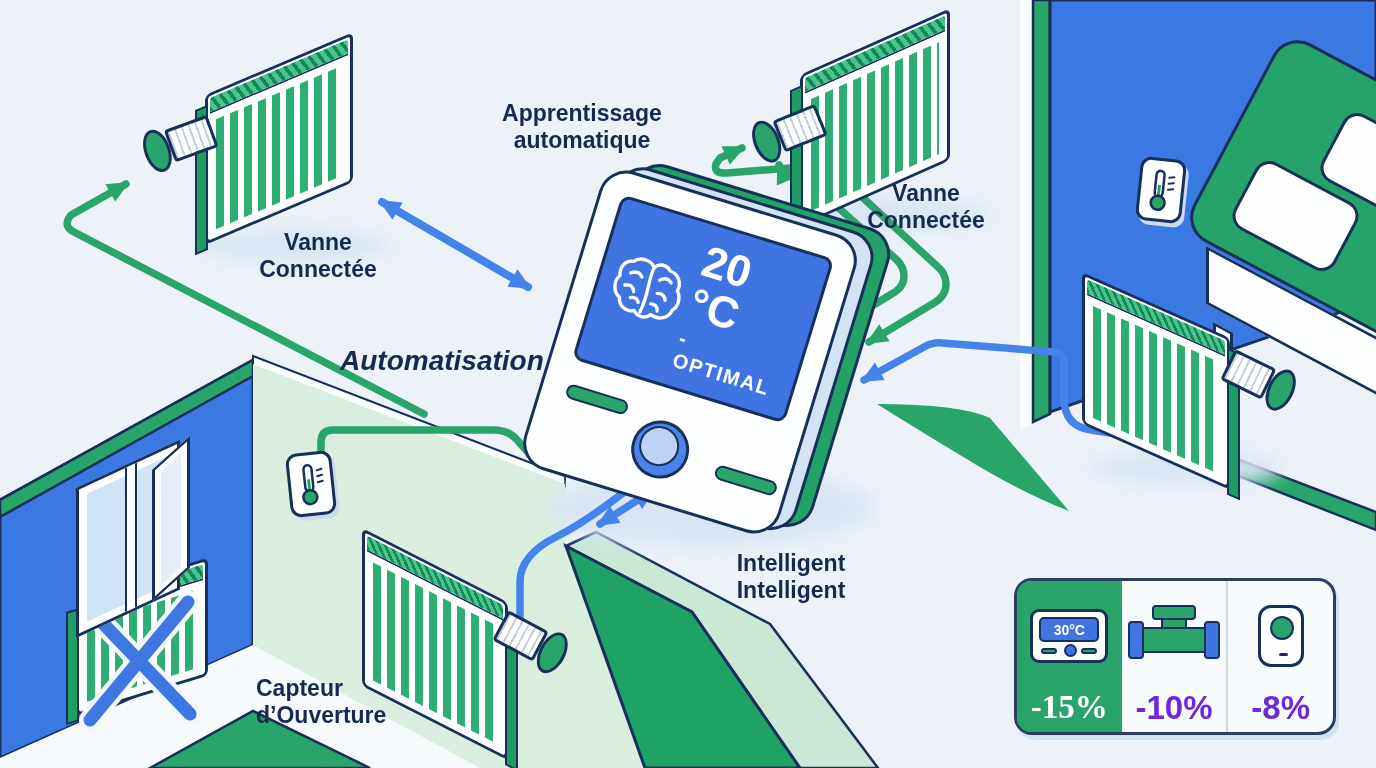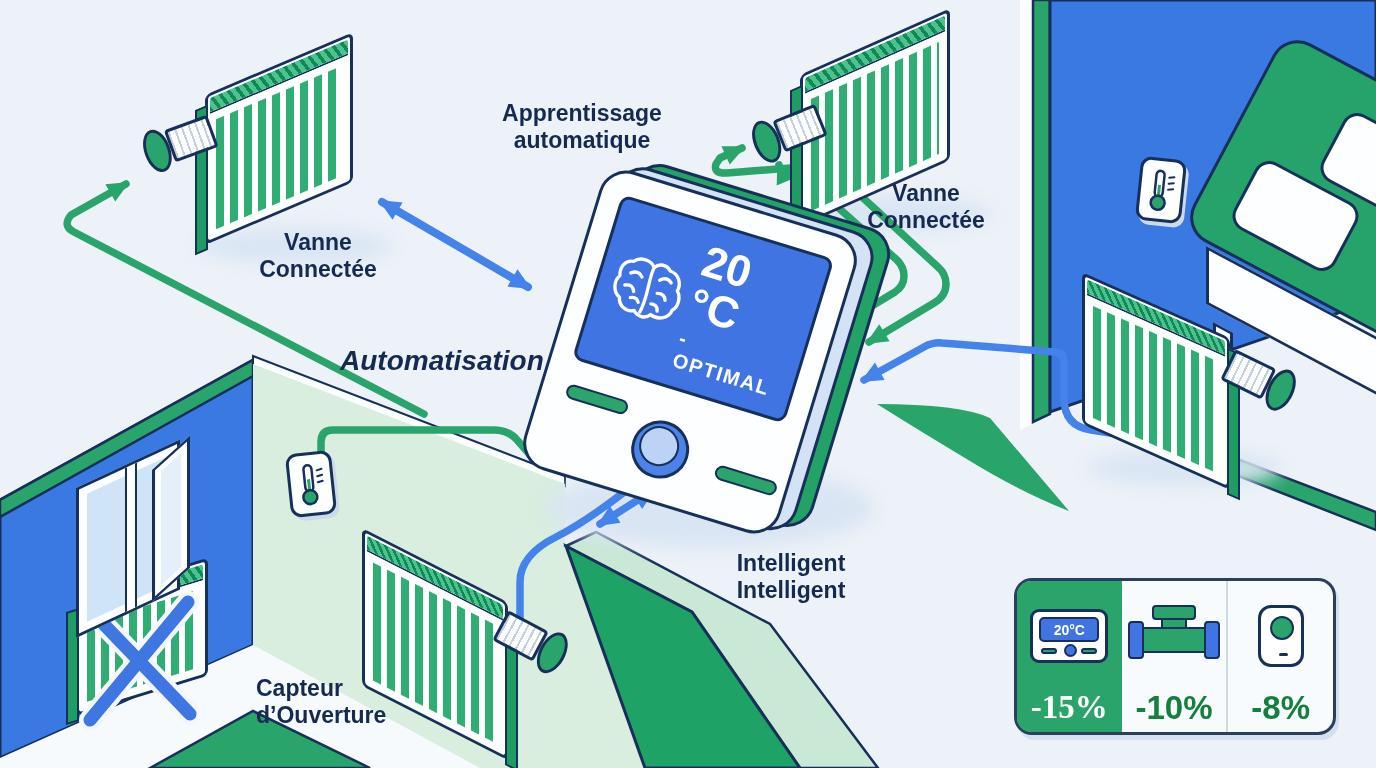--- a/index.html
+++ b/index.html
@@ -64,21 +64,21 @@
   .bed-leg{position:absolute;left:1213px;top:322px;width:20px;height:38px;transform:skewY(28deg);transform-origin:0 0;
     background:#fdfeff;border:3px solid #16305a;z-index:2;}
 
   
   .legend{position:absolute;left:1014px;top:578px;width:322px;height:157px;background:#f8fbfd;border:3px solid #2b3e5e;
     border-radius:18px;display:flex;z-index:7;box-shadow:3px 5px 0 #d3e0ee;}
   .lg-col{flex:1;display:flex;flex-direction:column;align-items:center;justify-content:flex-end;padding-bottom:8px;}
   .lg-col.first{background:#2aa46b;border-radius:14px 0 0 14px;}
   .lg-col.last{border-left:2px solid #cfd9e4;}
   .lg-iconwrap{flex:1;display:flex;align-items:center;justify-content:center;}
-  .lg-val{font-size:33px;font-weight:800;color:#15803d;line-height:1;}
+  .lg-val{font-size:33px;font-weight:800;color:#6d28d9;line-height:1;}
   .lg-col.first .lg-val{color:#ffffff;font-family:Liberation Serif, serif;}
   .lg-thermo{width:78px;height:54px;background:#fff;border:3px solid #16305a;border-radius:9px;position:relative;}
   .lg-screen{position:absolute;left:6px;right:6px;top:5px;height:25px;background:#3f74e2;border:2.5px solid #16305a;border-radius:5px;
     color:#fff;font-size:14px;font-weight:700;display:flex;align-items:center;justify-content:center;}
   .lg-pill{position:absolute;bottom:6px;width:16px;height:6px;border:2px solid #16305a;border-radius:4px;background:#2aa46b;}
   .lg-knob{position:absolute;bottom:3px;left:31px;width:13px;height:13px;border-radius:50%;background:#3f74e2;border:2px solid #16305a;}
   .lg-valve{width:92px;height:62px;position:relative;}
   .lv-wheel{position:absolute;left:24px;top:0;width:44px;height:15px;background:#2aa46b;border:2.5px solid #16305a;border-radius:4px;}
   .lv-neck{position:absolute;left:33px;top:13px;width:26px;height:11px;background:#2aa46b;border:2.5px solid #16305a;}
   .lv-pipe{position:absolute;left:10px;top:22px;width:72px;height:26px;background:#2aa46b;border:2.5px solid #16305a;border-radius:4px;}
@@ -286,21 +286,21 @@
   </div>
   <div class="lbl left" style="left:256px;top:648px;width:210px;margin-top:27px;">
     <span>Capteur</span><br>
     <span>d’Ouverture</span>
   </div>
 
   <div class="legend">
     <div class="lg-col first">
       <div class="lg-iconwrap">
         <div class="lg-thermo">
-          <div class="lg-screen">20°C</div>
+          <div class="lg-screen">30°C</div>
           <div class="lg-pill" style="left:8px;"></div>
           <div class="lg-knob"></div>
           <div class="lg-pill" style="right:8px;"></div>
         </div>
       </div>
       <div class="lg-val">-15%</div>
     </div>
     <div class="lg-col">
       <div class="lg-iconwrap">
         <div class="lg-valve">

